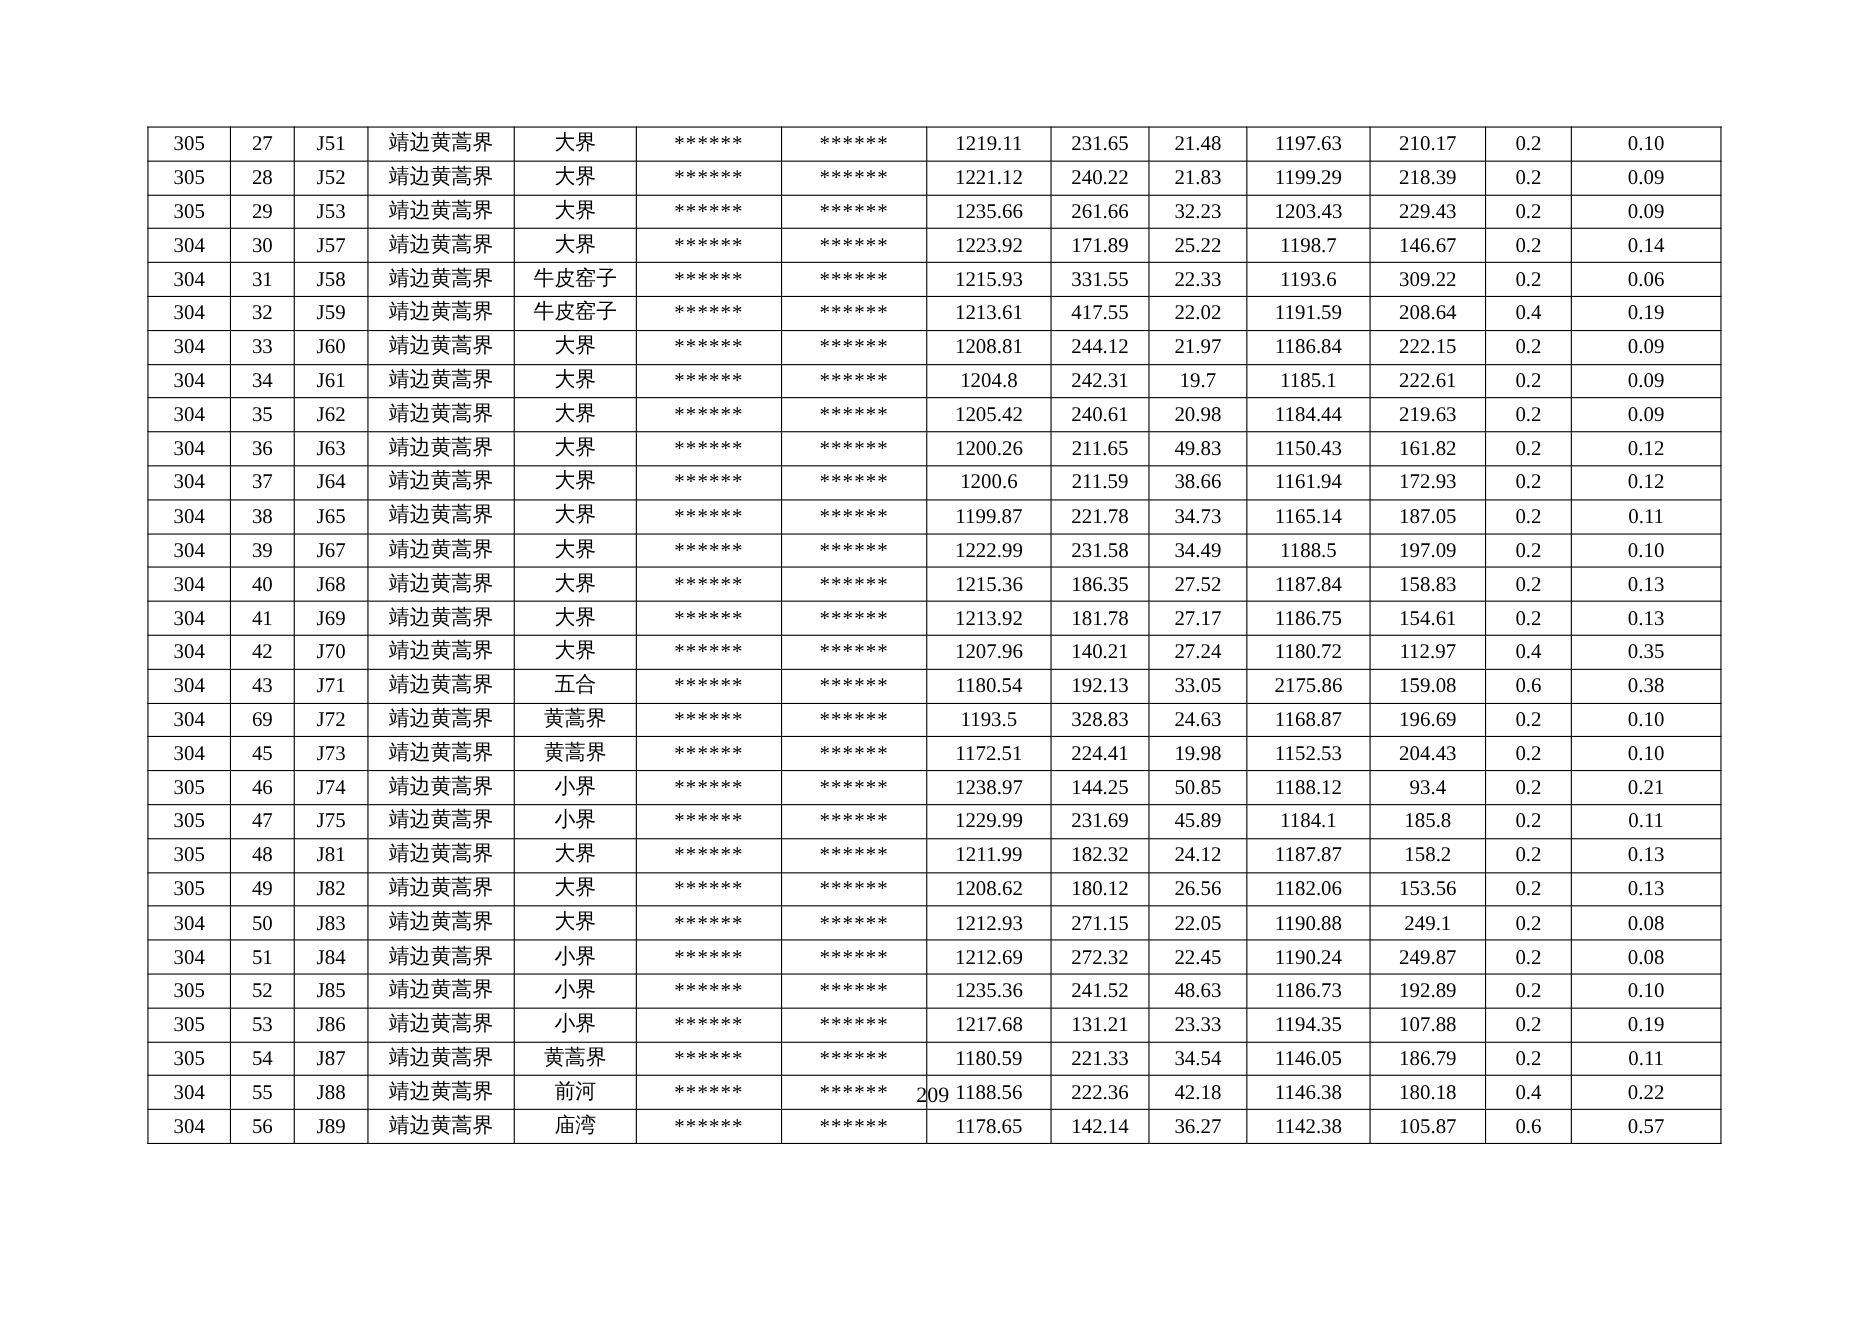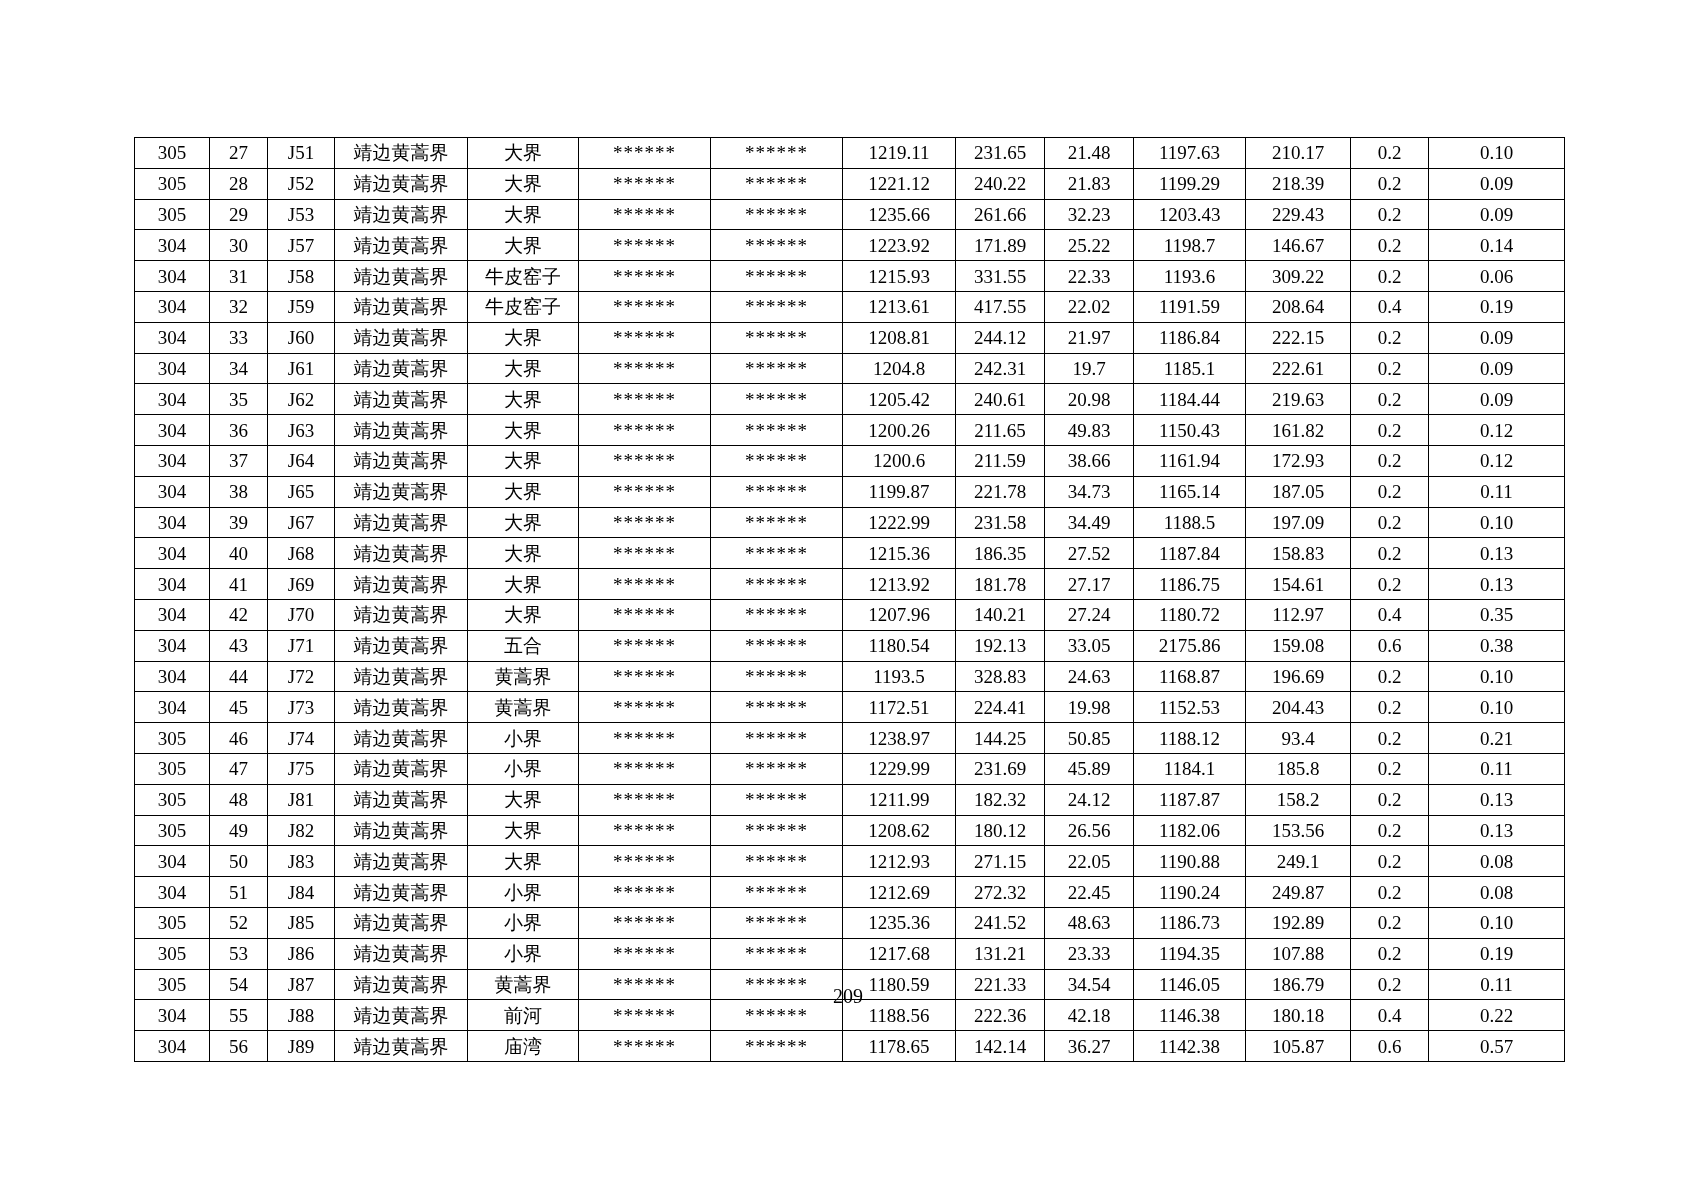--- a/index.html
+++ b/index.html
@@ -18,21 +18,21 @@
   .page {
     position: absolute;
     left: 0;
     top: 0;
     width: 1696px;
     height: 1199px;
   }
   .table-wrap {
     position: absolute;
     left: 134px;
-    top: 137px;
+    top: 115px;
     width: 1430px;
   }
   table.data {
     border-collapse: collapse;
     table-layout: fixed;
     width: 1430px;
   }
   table.data td {
     border: 1px solid #000000;
     text-align: center;
@@ -54,21 +54,21 @@
   col.c6 { width: 132px; }
   col.c7 { width: 113px; }
   col.c8 { width: 89px; }
   col.c9 { width: 89px; }
   col.c10 { width: 112px; }
   col.c11 { width: 105px; }
   col.c12 { width: 78px; }
   col.c13 { width: 136px; }
 
   td.cjk {
-    font-family: Liberation Sans, sans-serif;
+    font-family: Liberation Mono, monospace;
     font-size: 19px;
     letter-spacing: 0px;
   }
   td.stars {
     font-family: "Liberation Serif", serif;
     font-size: 17px;
     letter-spacing: 1px;
     vertical-align: top;
     padding-top: 2px;
   }
@@ -372,21 +372,21 @@
             <td>1180.54</td>
             <td>192.13</td>
             <td>33.05</td>
             <td>2175.86</td>
             <td>159.08</td>
             <td>0.6</td>
             <td>0.38</td>
           </tr>
           <tr>
             <td>304</td>
-            <td>44</td>
+            <td>69</td>
             <td>J72</td>
             <td class="cjk">靖边黄蒿界</td>
             <td class="cjk">黄蒿界</td>
             <td class="stars">******</td>
             <td class="stars">******</td>
             <td>1193.5</td>
             <td>328.83</td>
             <td>24.63</td>
             <td>1168.87</td>
             <td>196.69</td>

